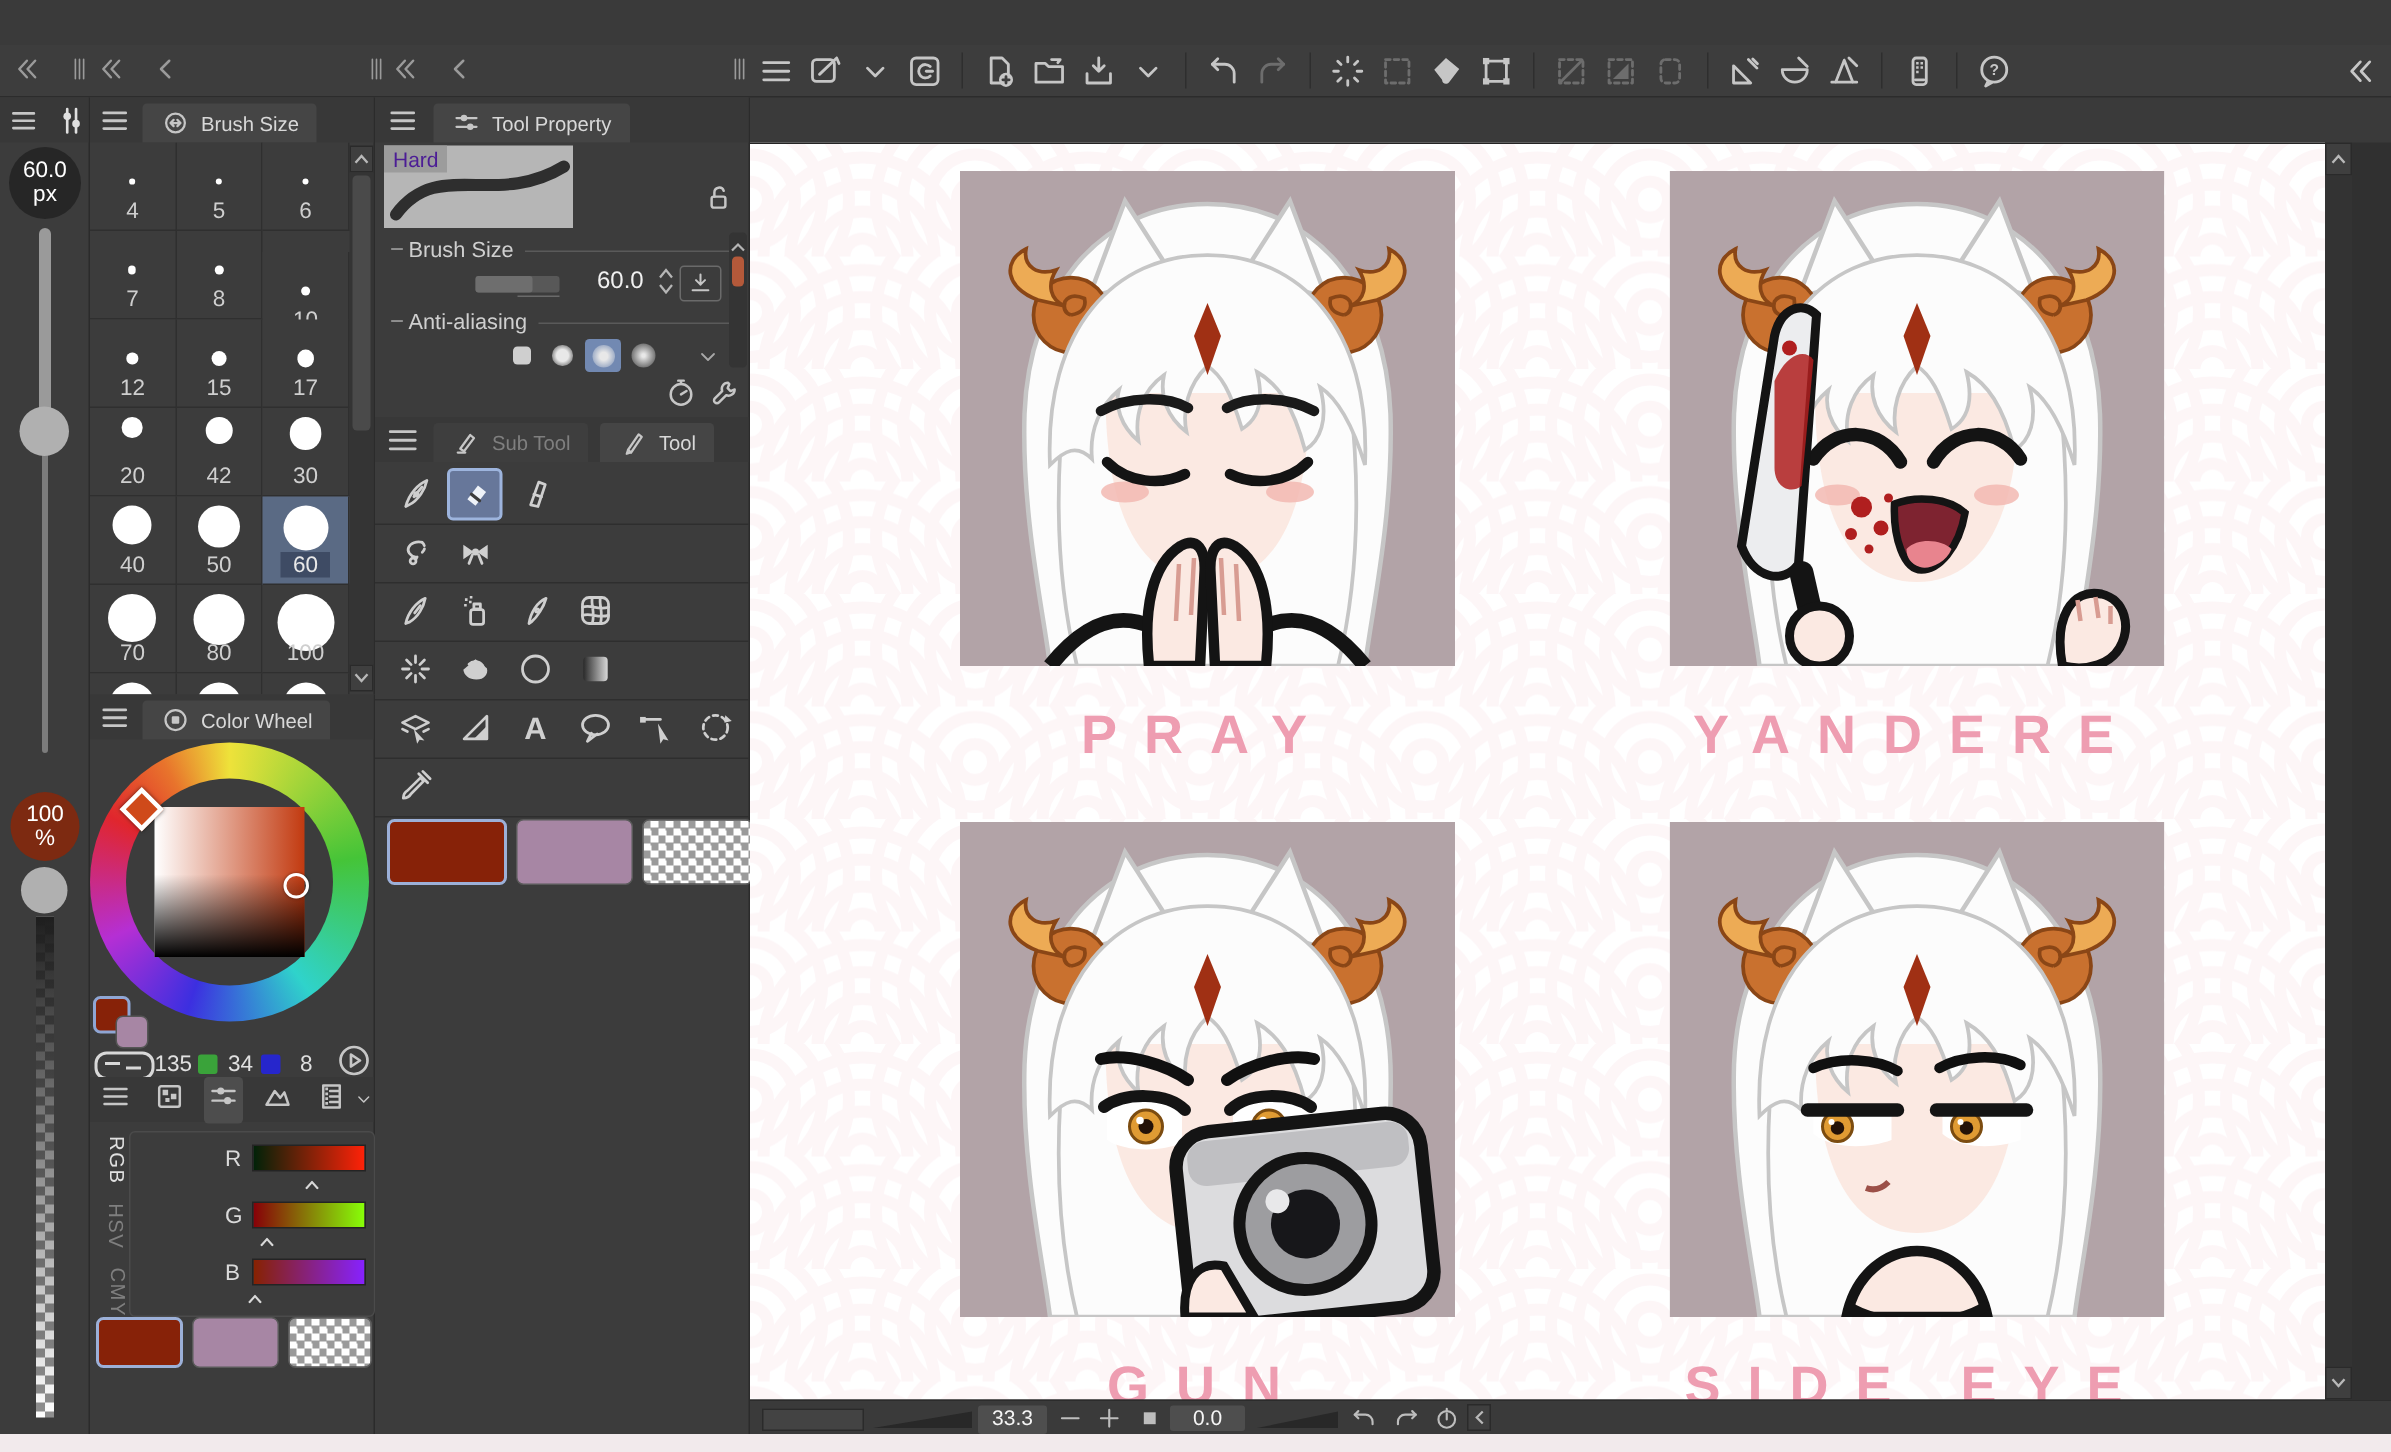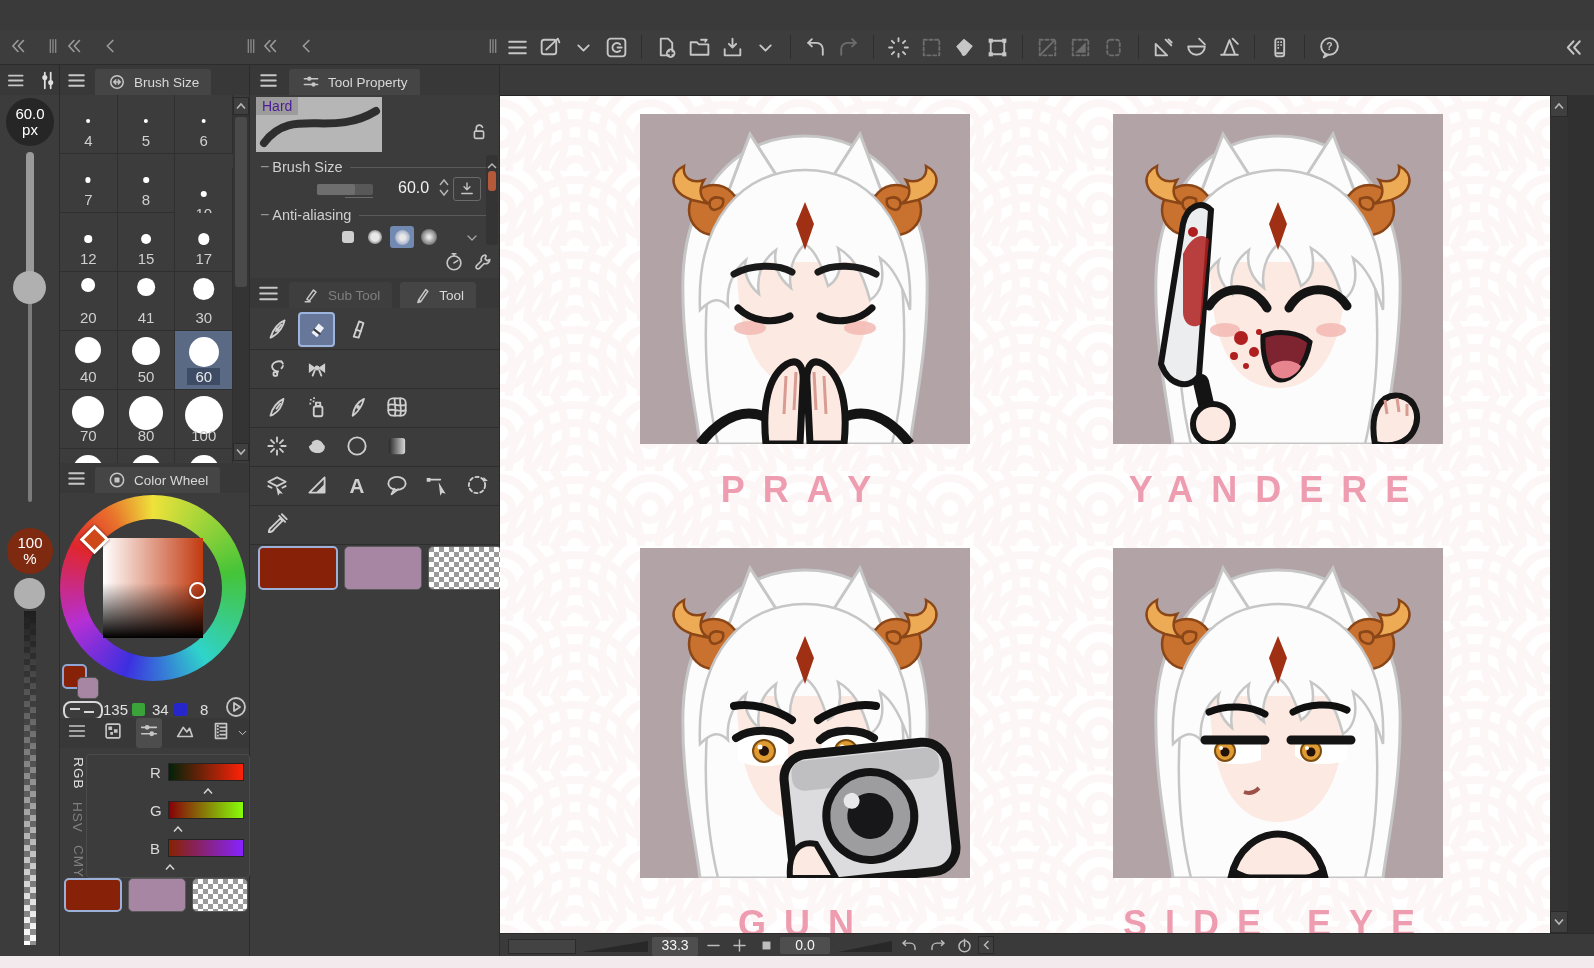--- a/index.html
+++ b/index.html
@@ -370,21 +370,21 @@
         <div class="bcell" style="left: 115.4px; top: 118px; width: 57.7px; height: 59px;">
           <div class="bdot" style="width: 11.46px; height: 11.46px; top: 20.27px;"></div>
           <div class="bnum">17</div>
         </div>
         <div class="bcell" style="left: 0px; top: 177px; width: 57.7px; height: 59px;">
           <div class="bdot" style="width: 13.8px; height: 13.8px; top: 6px;"></div>
           <div class="bnum">20</div>
         </div>
         <div class="bcell" style="left: 57.7px; top: 177px; width: 57.7px; height: 59px;">
           <div class="bdot" style="width: 17.7px; height: 17.7px; top: 6px;"></div>
-          <div class="bnum">41</div>
+          <div class="bnum">42</div>
         </div>
         <div class="bcell" style="left: 115.4px; top: 177px; width: 57.7px; height: 59px;">
           <div class="bdot" style="width: 21.6px; height: 21.6px; top: 6px;"></div>
           <div class="bnum">30</div>
         </div>
         <div class="bcell" style="left: 0px; top: 236px; width: 57.7px; height: 59px;">
           <div class="bdot" style="width: 26px; height: 26px; top: 6px;"></div>
           <div class="bnum">40</div>
         </div>
         <div class="bcell" style="left: 57.7px; top: 236px; width: 57.7px; height: 59px;">

